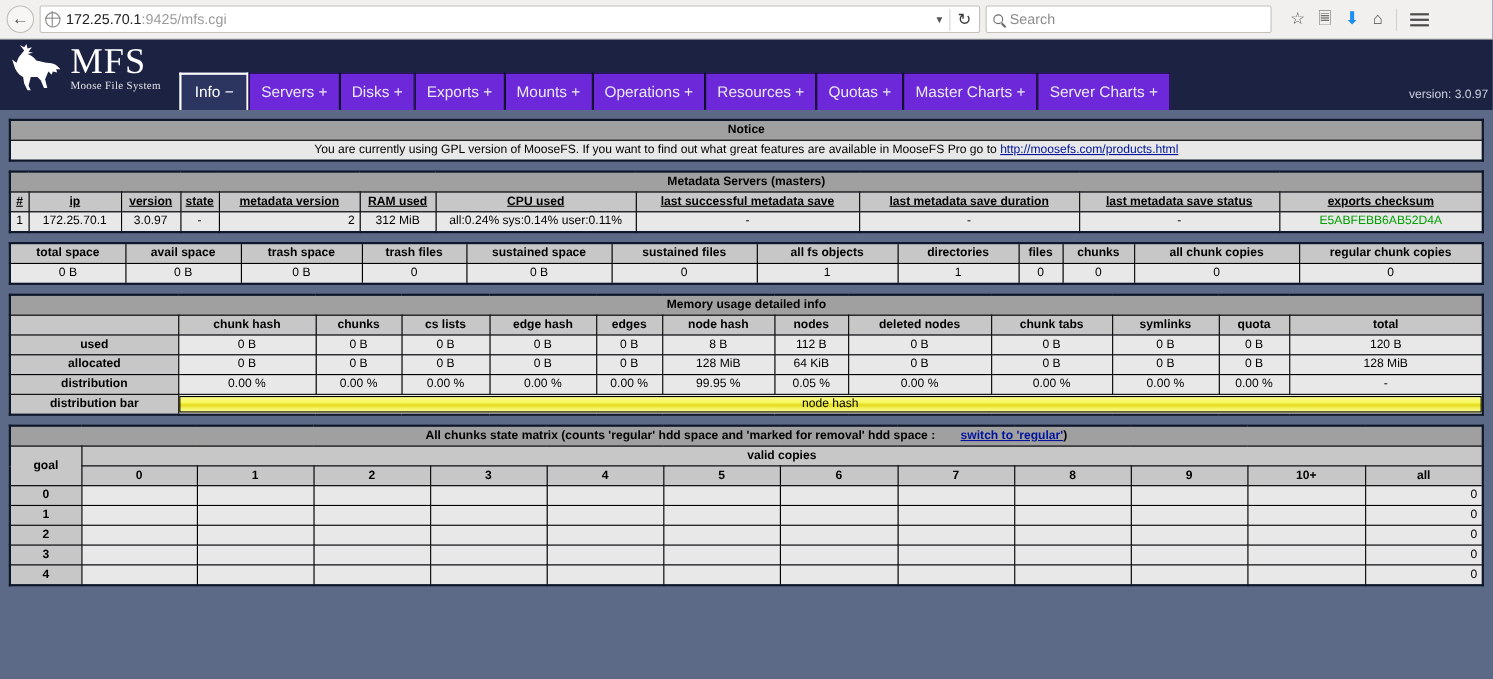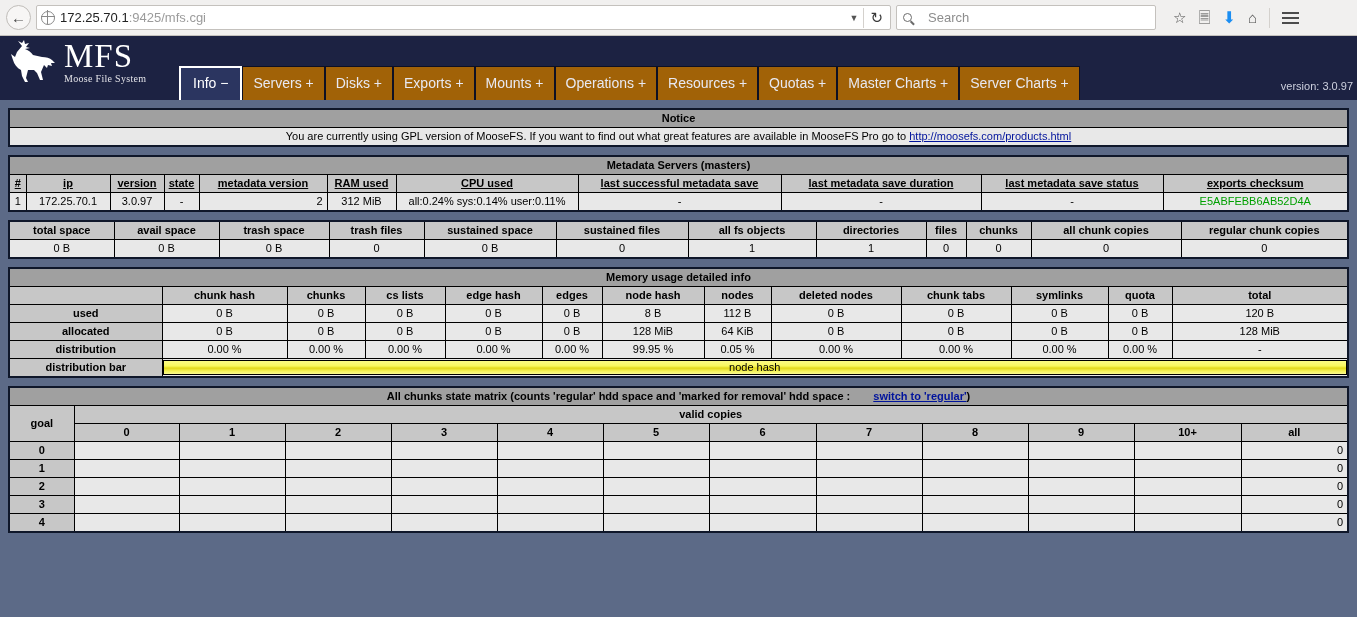--- a/index.html
+++ b/index.html
@@ -34,44 +34,44 @@
   }
   .globe::before{content:"";position:absolute;left:-1.5px;top:4.2px;width:14px;height:1.3px;background:#8a8a8a;}
   .globe::after{content:"";position:absolute;left:4.5px;top:-1.5px;width:1.3px;height:14px;background:#8a8a8a;}
   #url-text{font-size:13px;color:#222;white-space:nowrap;overflow:hidden;}
   #url-text .dim{color:#9b9b9b;}
   #url-actions{display:flex;align-items:center;gap:3px;margin-left:-2px;}
   .chev{color:#555;font-size:9px;padding:0 2px;}
   .reload{color:#3a3a3a;font-size:15px;padding:0 3px;}
   #search-wrap{
     flex:0 0 260px;height:25px;background:#fff;border:1px solid #c4c1bd;border-radius:2px;
-    display:flex;align-items:center;padding:0 6px;gap:16px;
+    display:flex;align-items:center;padding:0 6px;gap:6px;
   }
   .mag{width:9px;height:9px;border:1.6px solid #6c6c6c;border-radius:50%;position:relative;flex:none;}
   .mag::after{content:"";position:absolute;right:-4px;bottom:-3px;width:5px;height:1.6px;background:#6c6c6c;transform:rotate(45deg);}
   #search-text{font-size:13px;color:#8d8d8d;}
   #tool-icons{display:flex;align-items:center;gap:12px;margin-left:12px;}
   .ticon{color:#4c4c4c;font-size:15px;line-height:1;}
   .ticon.dl{color:#1b8ef2;font-size:16px;}
   .vsep{width:1px;height:20px;background:#d4d1cd;}
   .burger{display:flex;flex-direction:column;gap:3px;}
   .burger i{display:block;width:17px;height:2px;background:#4c4c4c;}
 
   
   #mfs-header{
     height:64px; background:#1c2242; position:relative;
     display:flex; align-items:flex-end;
   }
   #logo{position:absolute;left:8px;top:4px;display:flex;align-items:center;gap:4px;}
   #logo-text{display:flex;flex-direction:column;line-height:1;}
   #logo-mfs{font-family:"Liberation Serif", serif;font-size:33px;color:#fff;letter-spacing:1px;}
   #logo-sub{font-family:"Liberation Serif", serif;font-size:10px;color:#e3e3e8;letter-spacing:.3px;margin-top:1px;}
-  #tabs{position:absolute;left:163px;bottom:0;display:flex;align-items:center;margin-left:16px;}
+  #tabs{position:absolute;left:163px;bottom:0;display:flex;align-items:center;}
   .tab{
-    background:#a16207;color:#e8e9f2;
+    background:#6d28d9;color:#e8e9f2;
     padding:8px 10px 9px; font-size:14px; white-space:nowrap;
     border-left:1px solid #0d1024; border-right:1px solid #0d1024;
     border-top:1px solid #0d1024;
   }
   .tab.active{
     background:#fff;color:#111;
     border:2px solid #fff; border-bottom:none;
     background:#2b3560; color:#fff;
     border-left:2px solid #fff;border-top:2px solid #fff;border-right:2px solid #fff;
     padding:7px 12px 9px;

